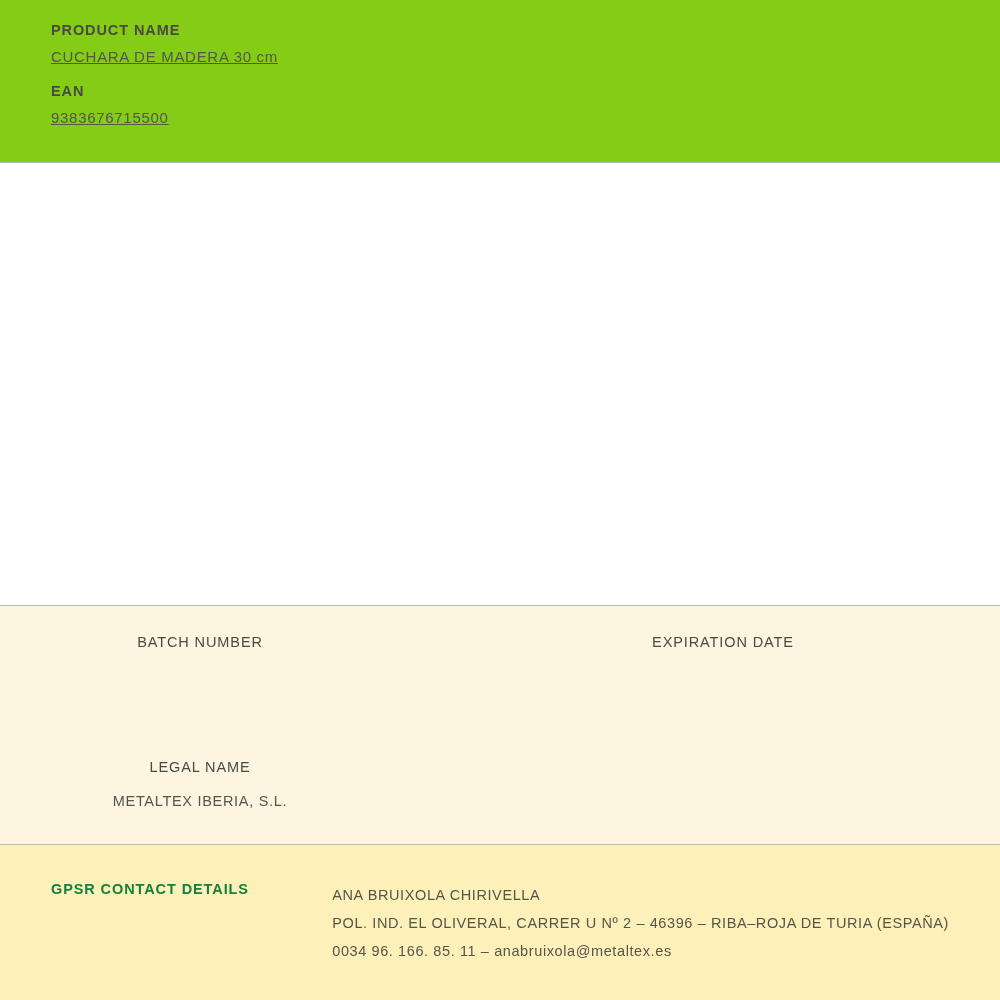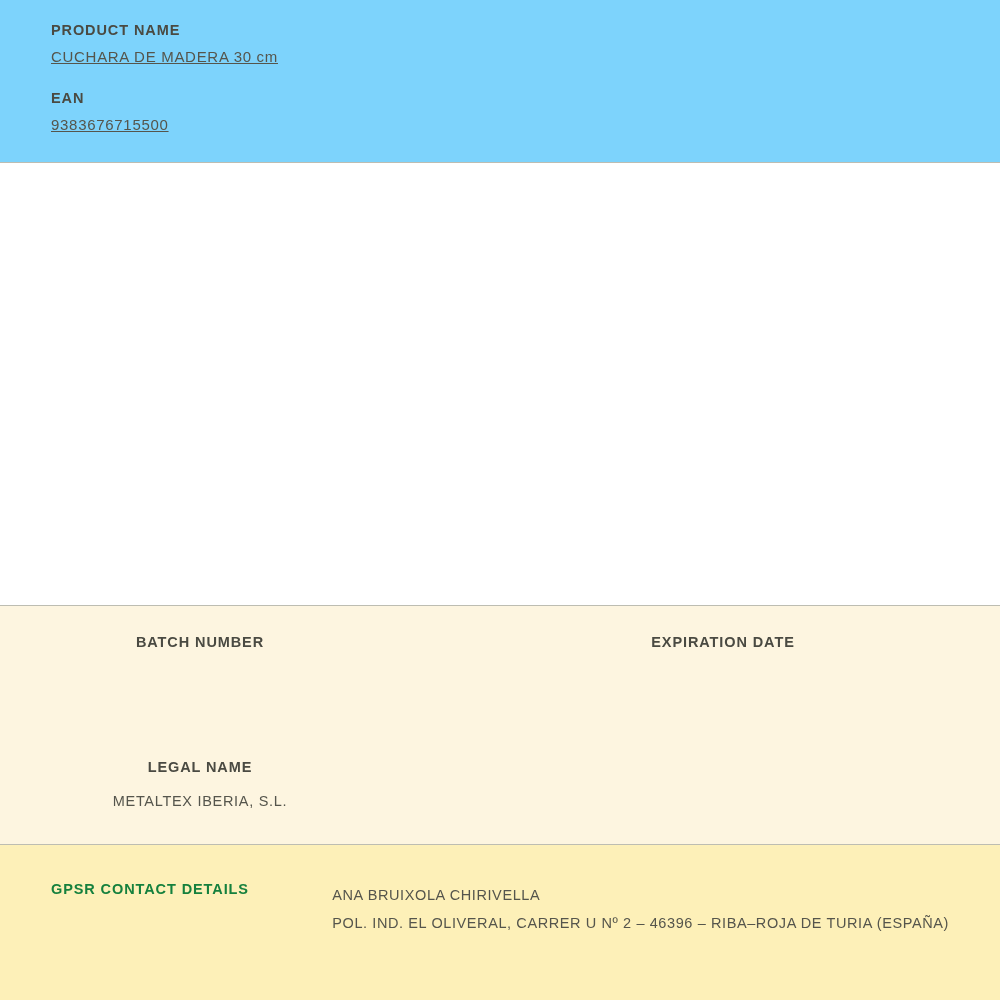--- a/index.html
+++ b/index.html
@@ -17,31 +17,31 @@
   .page {
     position: relative;
     width: 1000px;
     height: 1000px;
     display: flex;
     flex-direction: column;
   }
 
   
   .top-block {
-    background: #7dd3fc;
+    background: #84cc16;
     padding: 22px 0 0 0;
     border-bottom: 1px solid #bdbdb2;
     height: 163px;
     box-sizing: border-box;
   }
   .field {
     padding-left: 51px;
   }
   .field + .field {
-    margin-top: 25px;
+    margin-top: 18px;
   }
   .field-label {
     font-size: 14.5px;
     font-weight: bold;
     letter-spacing: 0.9px;
     color: #4a4a42;
     margin: 0 0 10px 0;
   }
   .field-value {
     font-size: 15px;
@@ -74,21 +74,21 @@
   }
   .info-cell {
     width: 50%;
     text-align: center;
     box-sizing: border-box;
   }
   .info-cell.left  { padding-right: 100px; }
   .info-cell.right { padding-right: 54px; }
   .info-title {
     font-size: 14.5px;
-    font-weight: bold;
+    font-weight: normal;
     letter-spacing: 0.9px;
     color: #4a4a42;
     margin: 0 0 18px 0;
   }
   .info-value {
     font-size: 14.5px;
     letter-spacing: 0.7px;
     color: #55554c;
     margin: 12px;
     min-height: 17px;
@@ -154,16 +154,17 @@
         <p class="info-value">METALTEX IBERIA, S.L.</p>
       </div>
     </div>
   </div>
 
   <div class="footer-block">
     <div class="footer-label">GPSR CONTACT DETAILS</div>
     <div class="footer-lines">
       <div>ANA BRUIXOLA CHIRIVELLA</div>
       <div>POL. IND.  EL OLIVERAL, CARRER U Nº 2 – 46396 – RIBA–ROJA DE TURIA (ESPAÑA)</div>
+      <div>0034 96. 166. 85. 11 –  anabruixola@metaltex.es</div>
     </div>
   </div>
 
 </div>
 
 </body></html>

